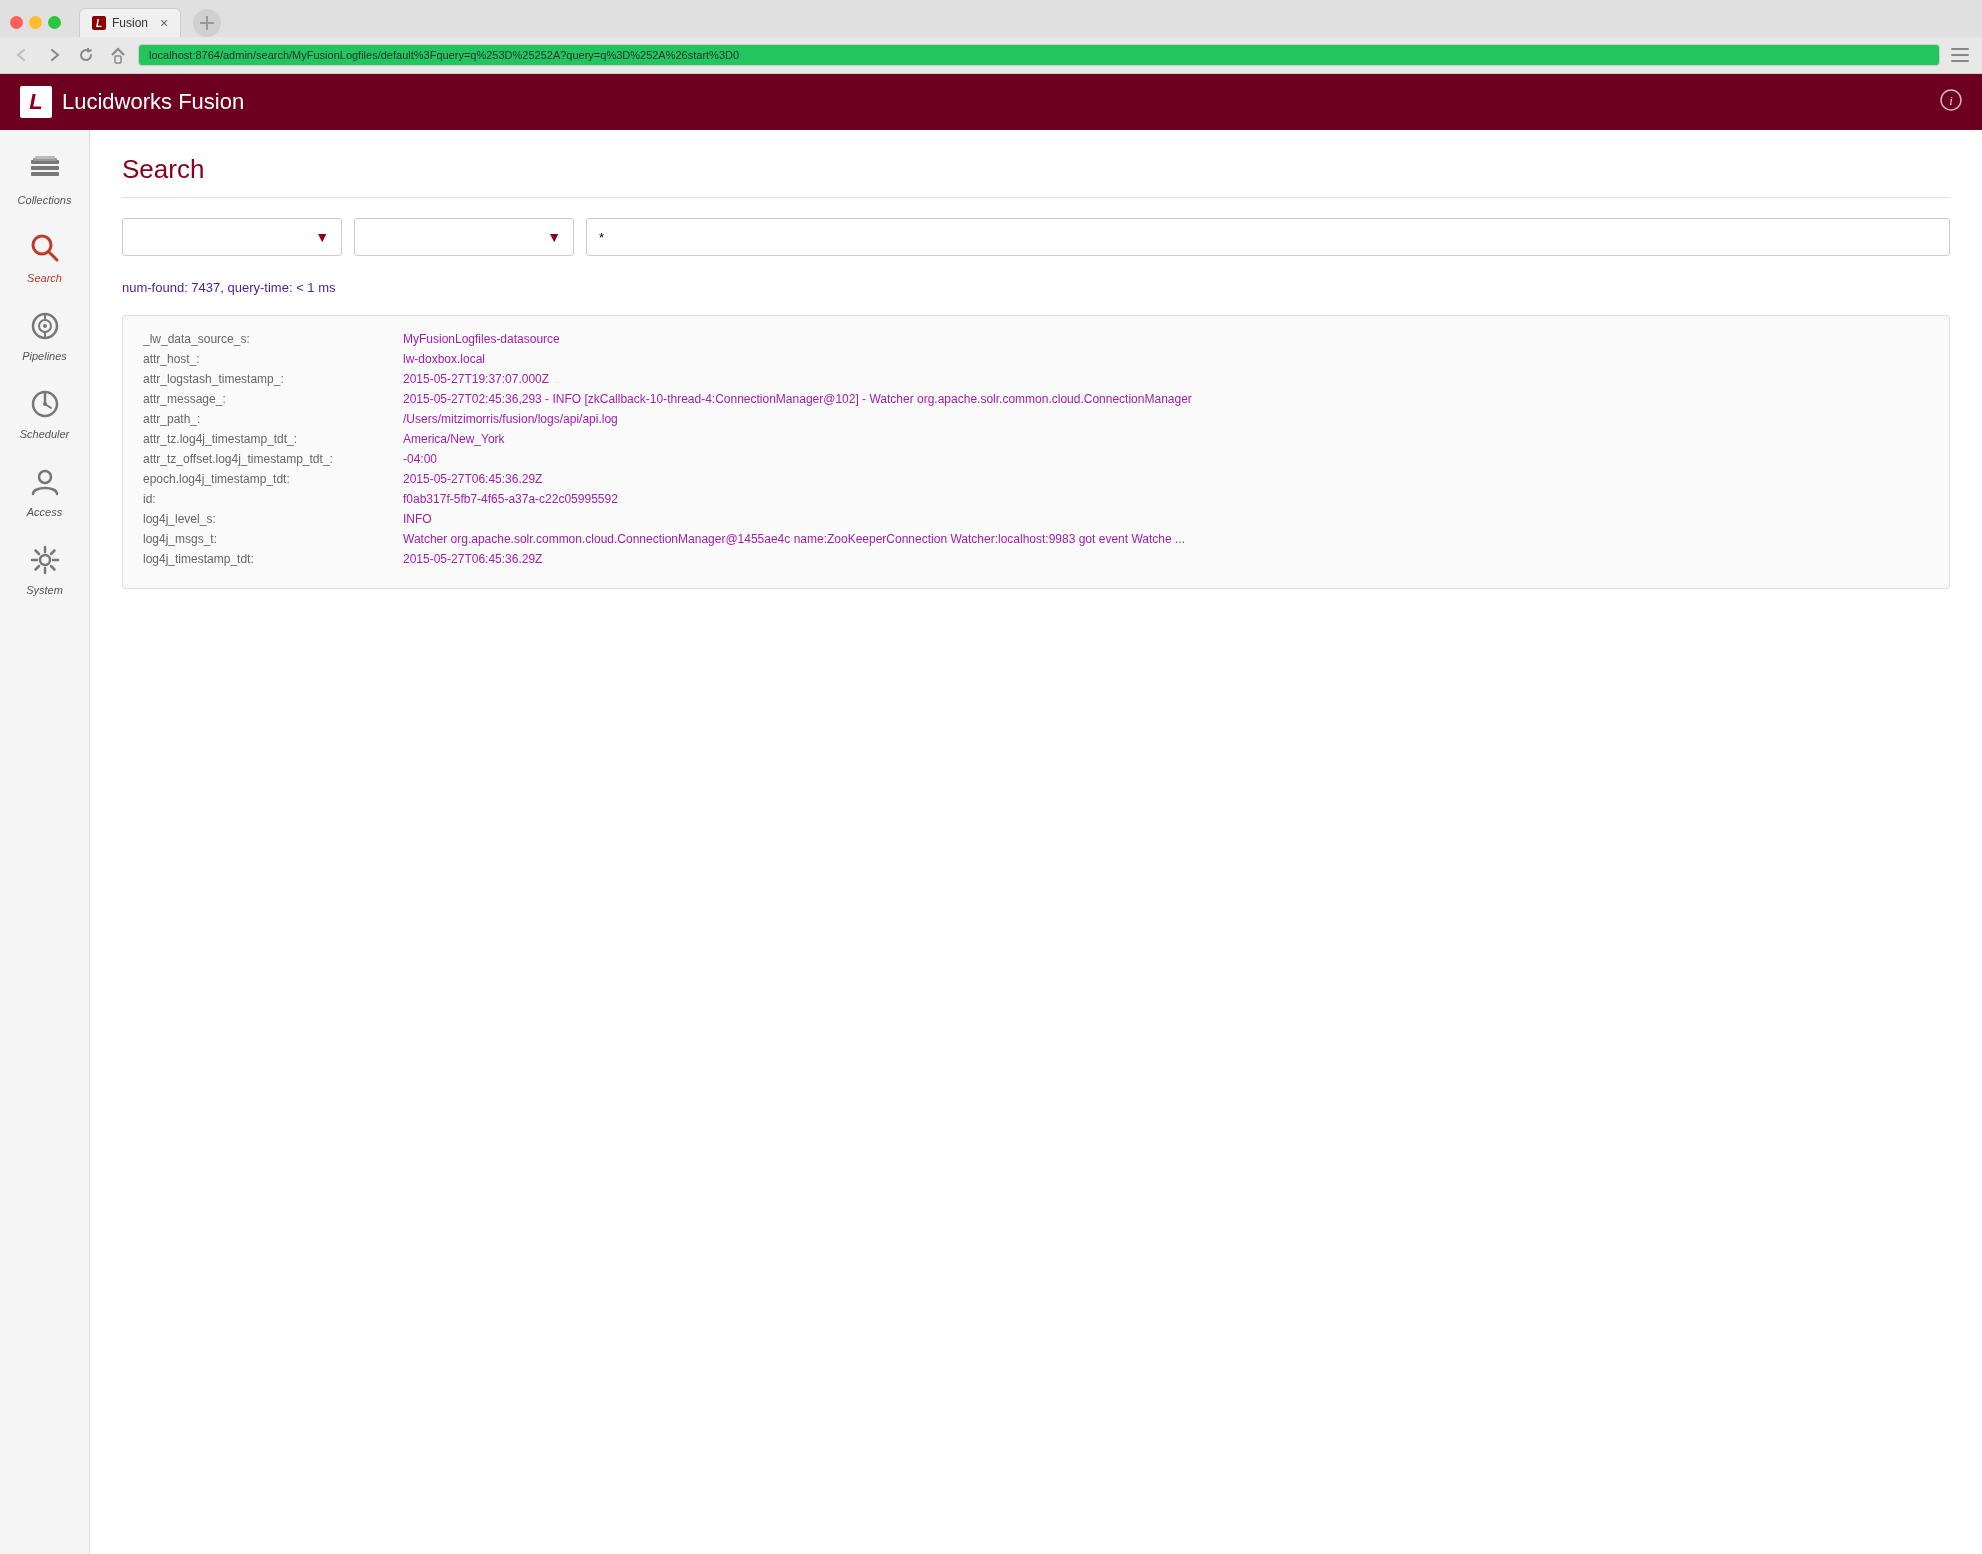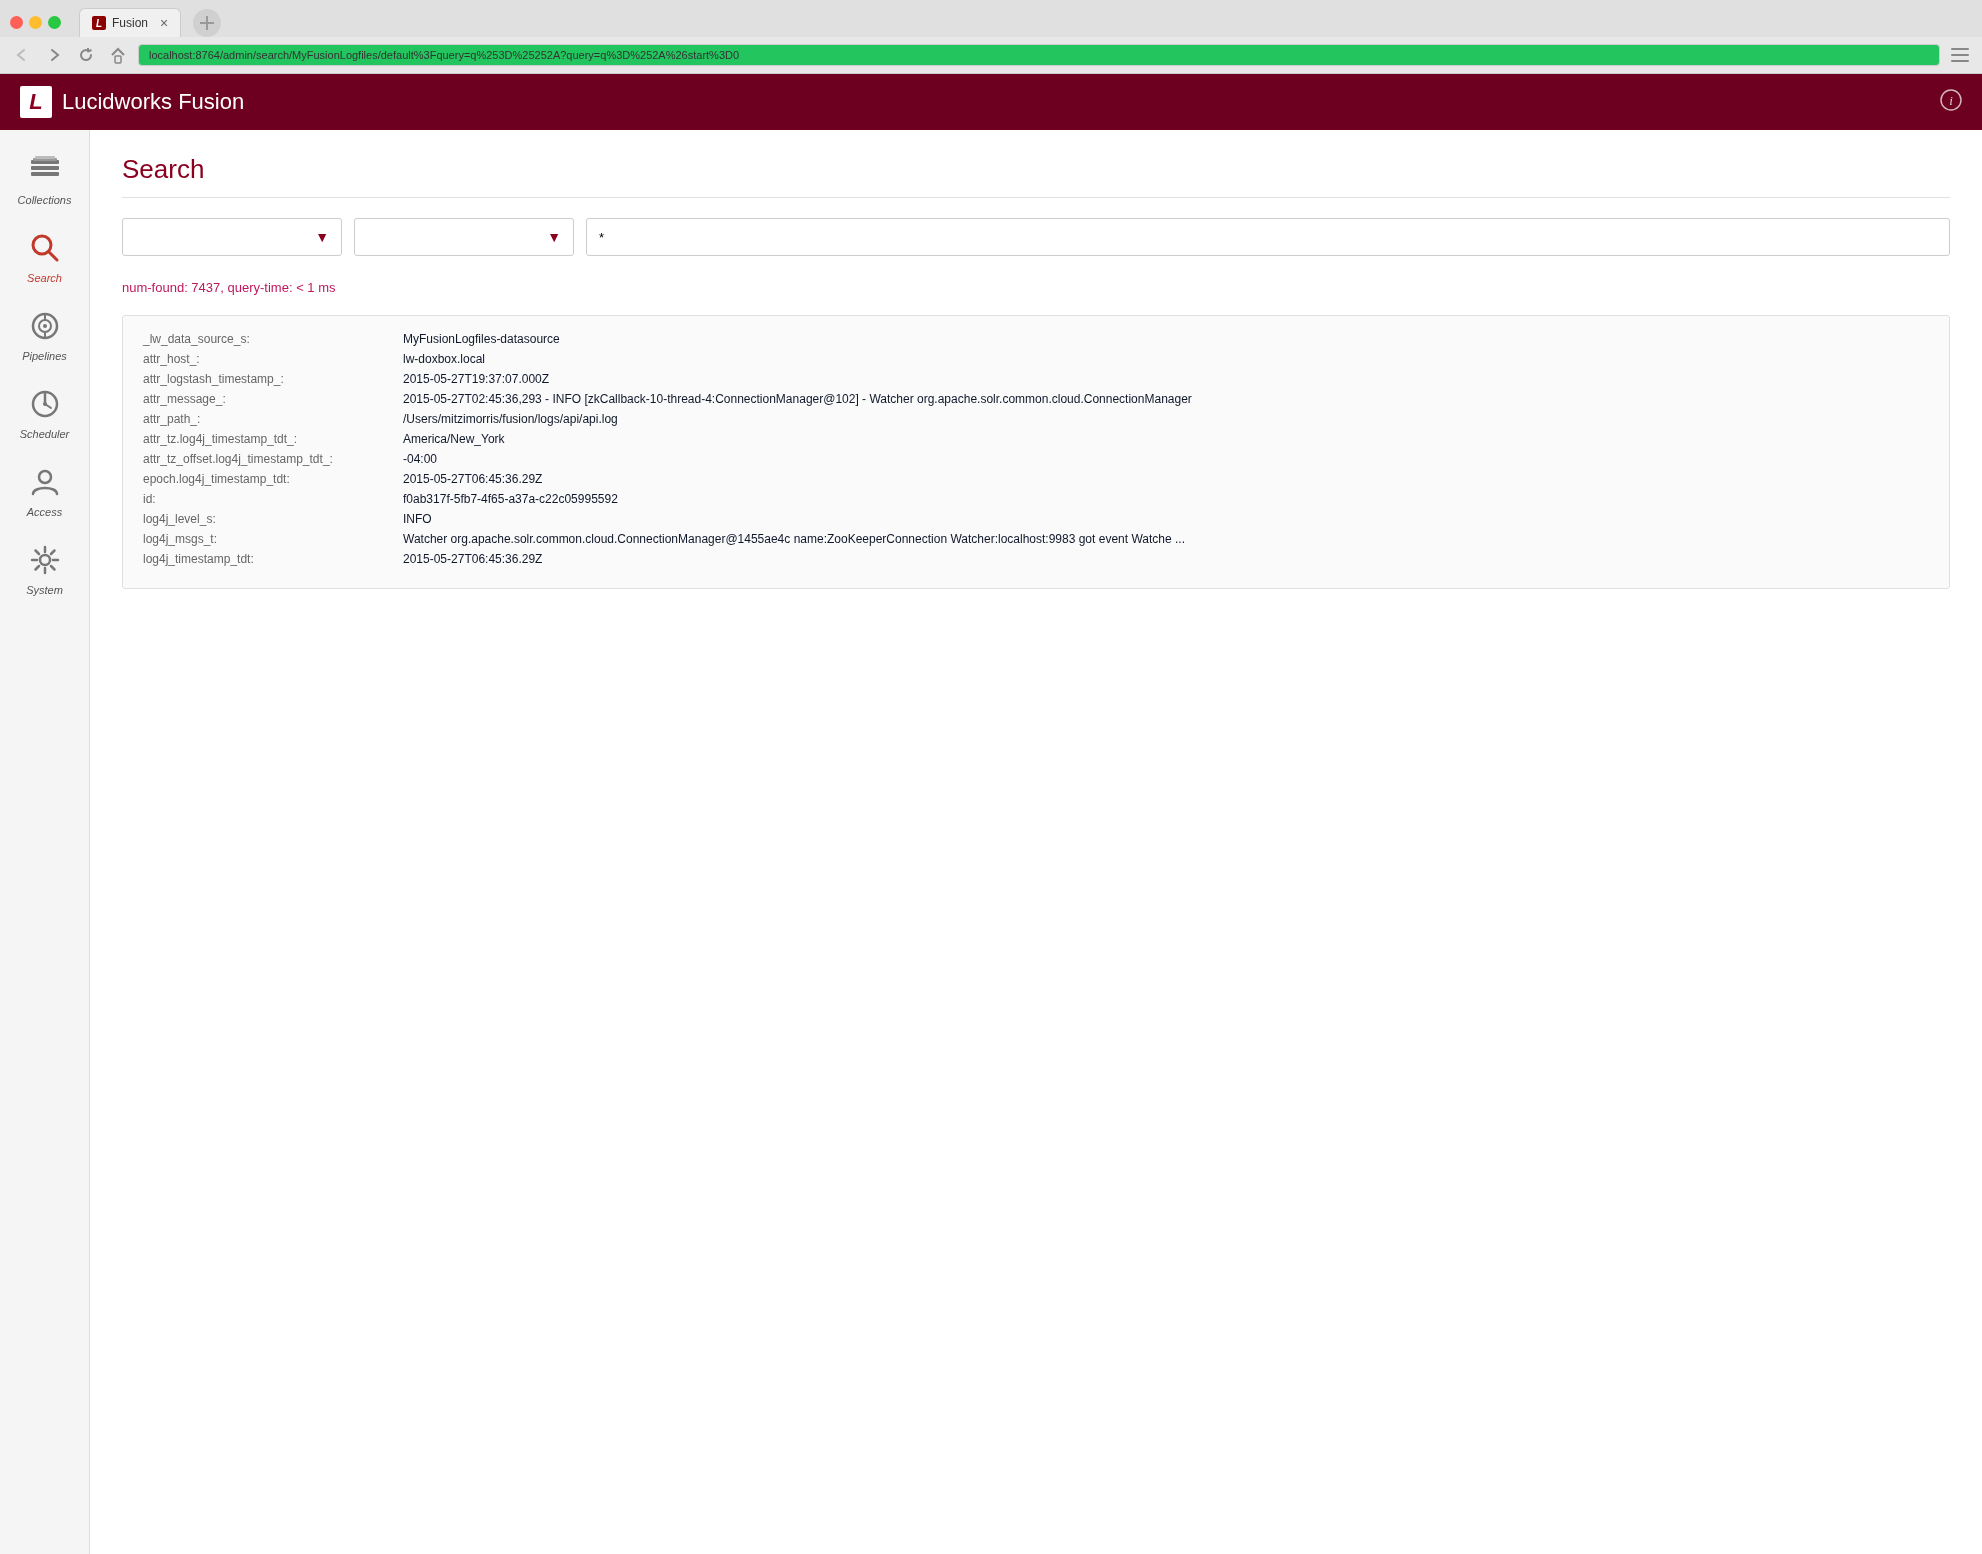--- a/index.html
+++ b/index.html
@@ -48,27 +48,27 @@
     
     .page-title { font-size: 26px; font-weight: 400; color: #8b0020; margin-bottom: 20px; border-bottom: 1px solid #e0e0e0; padding-bottom: 12px; }
 
     
     .search-controls { display: flex; gap: 12px; margin-bottom: 24px; margin-top: 20px; }
     .search-dropdown { flex: 0 0 220px; border: 1px solid #ccc; border-radius: 3px; background: white; padding: 8px 12px; appearance: none; display: flex; align-items: center; justify-content: space-between; cursor: pointer; height: 38px; }
     .dropdown-arrow { color: #8b0020; font-size: 14px; }
     .search-input { flex: 1; border: 1px solid #ccc; border-radius: 3px; padding: 8px 12px; font-size: 13px; height: 38px; outline: none; }
 
     
-    .results-info { font-size: 13px; color: #be185d; margin-bottom: 20px; }
+    .results-info { font-size: 13px; color: #4c1d95; margin-bottom: 20px; }
 
     
     .result-record { border: 1px solid #e0e0e0; border-radius: 3px; background: #fafafa; padding: 16px 20px; margin-bottom: 16px; }
     .record-row { display: flex; margin-bottom: 6px; }
     .record-key { width: 260px; padding-right: 16px; color: #666; font-size: 12px; flex-shrink: 0; }
-    .record-value { flex: 1; font-size: 12px; color: #0f172a; word-break: break-word; }
+    .record-value { flex: 1; font-size: 12px; color: #a21caf; word-break: break-word; }
 
     
     svg { overflow: visible; }
   </style>
 </head>
 <body>
 
 <div class="browser-chrome">
   <div class="browser-titlebar">
     <div class="browser-dots">

